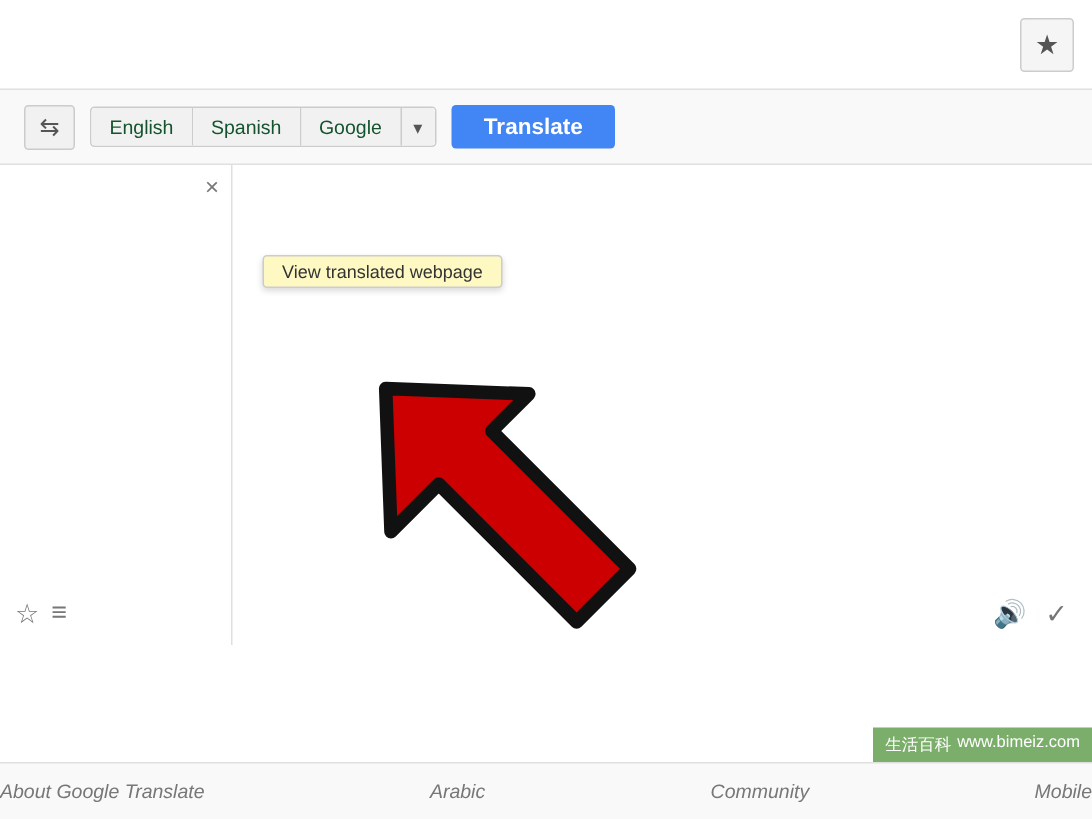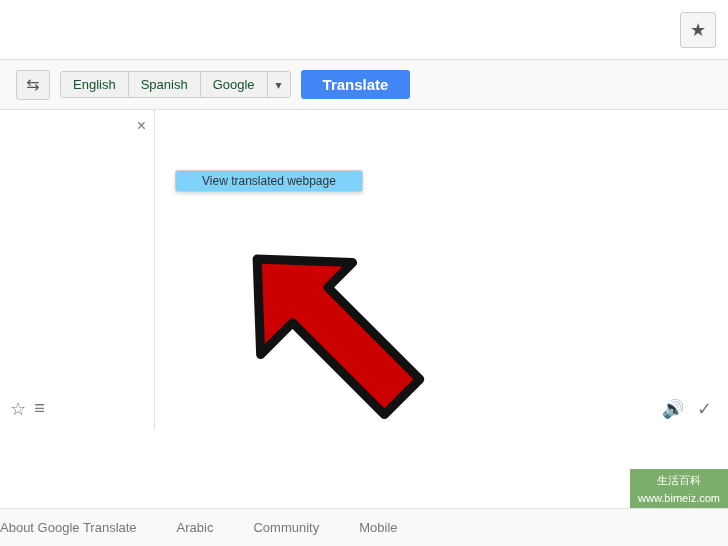--- a/index.html
+++ b/index.html
@@ -156,24 +156,24 @@
     .translated-link {
       font-size: 22px;
       color: #1a0dab;
       text-decoration: underline;
       cursor: pointer;
       margin-bottom: 10px;
     }
 
     .view-translated-tooltip {
       display: inline-block;
-      background: #7dd3fc;
+      background: #fef9c3;
       border: 1px solid #ccc;
       border-radius: 3px;
-      padding: 3px 26px;
+      padding: 3px 12px;
       font-size: 12px;
       color: #333;
       position: absolute;
       top: 60px;
       left: 20px;
       box-shadow: 0 2px 4px rgba(0,0,0,0.15);
       white-space: nowrap;
     }
 
     .right-bottom {
@@ -200,37 +200,37 @@
     
     .watermark {
       position: absolute;
       bottom: 38px;
       right: 0;
       background: rgba(100,160,80,0.85);
       color: #fff;
       font-size: 11px;
       padding: 4px 8px;
       display: flex;
-      align-items: center;
+      align-items: flex-start;
       gap: 4px;
-      flex-direction: column;
     }
 
     
     .footer {
       position: absolute;
       bottom: 0;
       width: 100%;
       height: 38px;
       background: #f9f9f9;
       border-top: 1px solid #e0e0e0;
       display: flex;
       align-items: center;
-      justify-content: flex-start;
+      justify-content: space-between;
       gap: 40px;
+      font-style: italic;
     }
 
     .footer-link {
       font-size: 13px;
       color: #777;
       text-decoration: none;
       cursor: pointer;
     }
 
     

